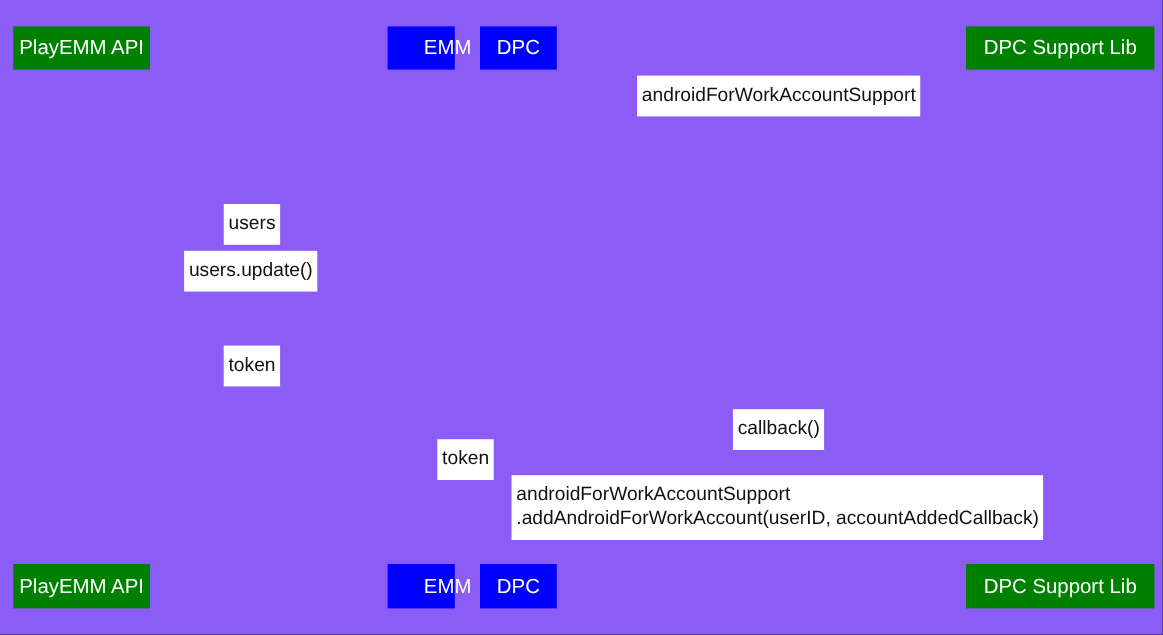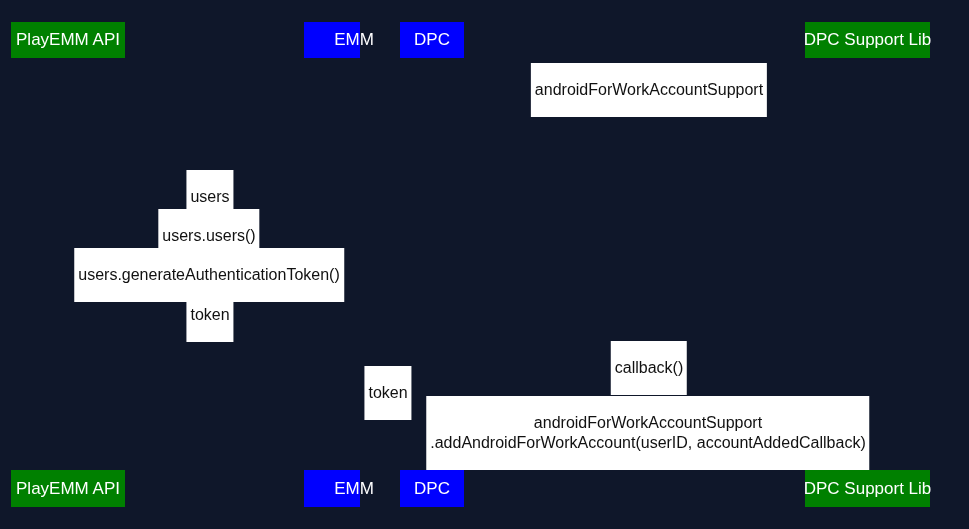--- a/index.html
+++ b/index.html
@@ -4,50 +4,50 @@
 <style>
   html, body {
     margin: 0;
     padding: 0;
     background: #000000;
   }
   #stage {
     position: relative;
     width: 969px;
     height: 529px;
-    background: #0f172a;
+    background: #8b5cf6;
     overflow: hidden;
     font-family: "Liberation Sans", "DejaVu Sans", sans-serif;
   }
   .actor {
     position: absolute;
     display: flex;
     align-items: center;
     justify-content: center;
     color: #ffffff;
     font-size: 17px;
     white-space: nowrap;
     box-sizing: border-box;
   }
   .actor.row-top    { top: 22px;  height: 36px; }
   .actor.row-bottom { top: 470px; height: 37px; }
   .a-playemm { left: 11px;  width: 114px; }
-  .a-emm     { left: 304px; width: 56px; padding-left: 44px;  }
+  .a-emm     { left: 323px; width: 56px; padding-left: 44px;  }
   .a-dpc     { left: 400px; width: 64px;  }
-  .a-dpclib  { left: 805px; width: 125px; }
+  .a-dpclib  { left: 805px; width: 157px; }
   .msg {
     position: absolute;
     transform: translateX(-50%);
     background: #ffffff;
     color: #111111;
     font-size: 16px;
     line-height: 20px;
-    padding: 17px 4px;
+    padding: 7px 4px;
     white-space: nowrap;
-    text-align: center;
+    text-align: left;
   }
   .msg .line { display: block; }
   .m0 { left: 649px; top: 63px;  }
   .m1 { left: 210px; top: 131px; }
   .m2 { left: 210px; top: 170px; }
   .m3 { left: 209px; top: 209px; }
   .m4 { left: 209px; top: 248px; }
   .m5 { left: 210px; top: 288px; }
   .m6 { left: 649px; top: 341px; }
   .m7 { left: 388px; top: 366px; }
@@ -60,22 +60,21 @@
 
   <div class="actor row-top a-playemm" style="background: rgb(0, 128, 0);">PlayEMM API</div>
   <div class="actor row-top a-emm" style="background: rgb(0, 0, 255);">EMM</div>
   <div class="actor row-top a-dpc" style="background: rgb(0, 0, 255);">DPC</div>
   <div class="actor row-top a-dpclib" style="background: rgb(0, 128, 0);">DPC Support Lib</div>
 
   <div class="msg m0">
     <span class="line">androidForWorkAccountSupport</span>
   </div>
   <div class="msg m2">users</div>
-  <div class="msg m3">users.users()</div>
-  <div class="msg m4">users.generateAuthenticationToken()</div>
+  <div class="msg m3">users.update()</div>
   <div class="msg m5">token</div>
   <div class="msg m6">callback()</div>
   <div class="msg m7">token</div>
   <div class="msg m8">
     <span class="line">androidForWorkAccountSupport</span>
     <span class="line">.addAndroidForWorkAccount(userID, accountAddedCallback)</span>
   </div>
 
   <div class="actor row-bottom a-playemm" style="background: rgb(0, 128, 0);">PlayEMM API</div>
   <div class="actor row-bottom a-emm" style="background: rgb(0, 0, 255);">EMM</div>

